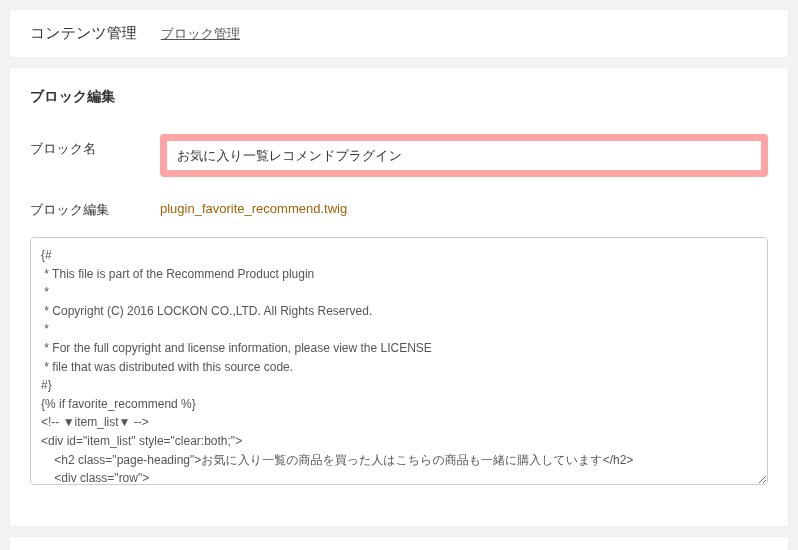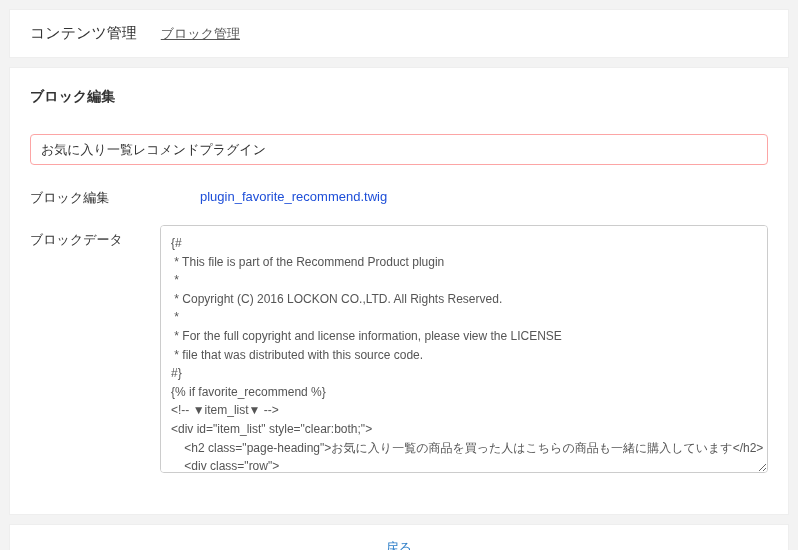--- a/index.html
+++ b/index.html
@@ -55,32 +55,31 @@
       color: #333;
       padding-top: 6px;
       flex-shrink: 0;
     }
     .form-value {
       flex: 1;
     }
     .text-input {
       width: 100%;
       padding: 7px 10px;
-      border: 1px solid #fca5a5;
+      border: 7px solid #fca5a5;
       border-radius: 4px;
       font-size: 13px;
       color: #333;
       font-family: inherit;
     }
     .static-value {
       font-size: 13px;
-      color: #1d4ed8;
+      color: #a16207;
       padding-top: 6px;
       display: block;
-      margin-left: 40px;
     }
     .code-textarea {
       width: 100%;
       height: 248px;
       padding: 8px 10px;
       border: 1px solid #ccc;
       border-radius: 4px;
       font-size: 12px;
       color: #555;
       font-family: inherit;
@@ -111,34 +110,34 @@
 
 <div class="header-bar">
   <span class="header-title-main">コンテンツ管理</span>
   <span class="header-title-sub">ブロック管理</span>
 </div>
 
 <div class="main-panel">
   <div class="panel-title">ブロック編集</div>
 
   <div class="form-row">
+    <div class="form-label">ブロック名</div>
     <div class="form-value">
       <input type="text" class="text-input" value="お気に入り一覧レコメンドプラグイン" style="">
     </div>
   </div>
 
   <div class="form-row">
     <div class="form-label">ブロック編集</div>
     <div class="form-value">
       <span class="static-value">plugin_favorite_recommend.twig</span>
     </div>
   </div>
 
   <div class="form-row">
-    <div class="form-label">ブロックデータ</div>
     <div class="form-value">
       <textarea class="code-textarea" style="">{#
  * This file is part of the Recommend Product plugin
  *
  * Copyright (C) 2016 LOCKON CO.,LTD. All Rights Reserved.
  *
  * For the full copyright and license information, please view the LICENSE
  * file that was distributed with this source code.
 #}
 {% if favorite_recommend %}

